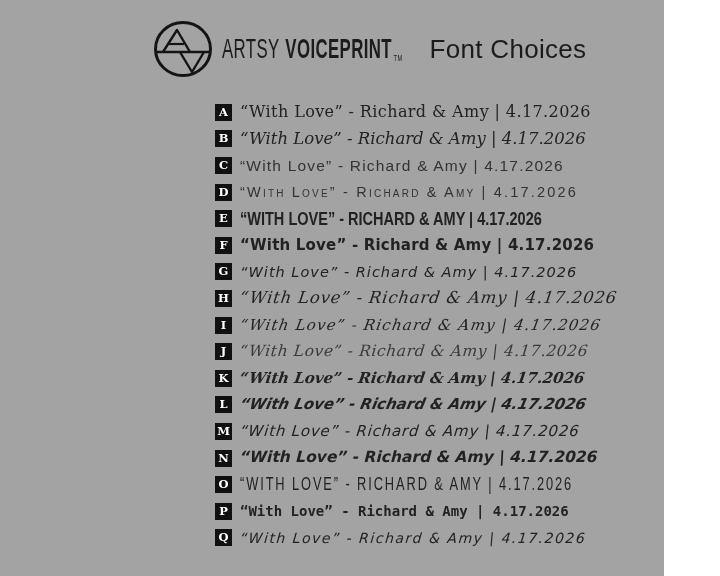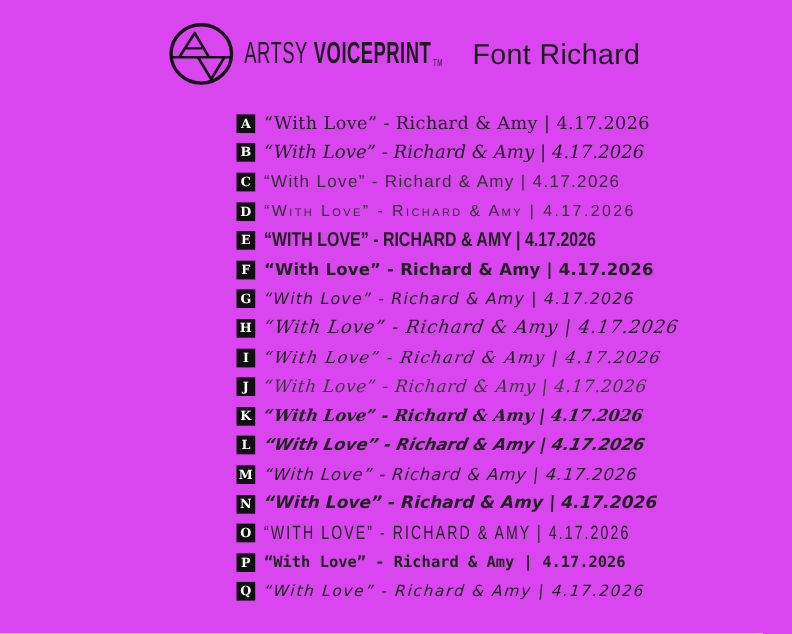--- a/index.html
+++ b/index.html
@@ -2,23 +2,23 @@
 <html><head>
 <meta charset="utf-8">
 <style>
   html, body {
     margin: 0;
     padding: 0;
     background: #ffffff;
   }
   .page {
     position: relative;
-    width: 720px;
+    width: 664px;
     height: 576px;
-    background: #d946ef;
+    background: #a3a3a3;
     overflow: hidden;
     font-family: "Liberation Sans", sans-serif;
     color: #1c1c1c;
   }
 
   
   .header {
     position: absolute;
     top: 20px;
     left: 152px;
@@ -124,21 +124,21 @@
       <line x1="17" y1="24" x2="32" y2="24" stroke="#141414" stroke-width="2.2"></line>
       <polyline points="28,32 40,52 52,32" stroke="#141414" stroke-width="2.4" stroke-linejoin="round"></polyline>
     </svg>
 
     <div class="brand-text">
       <span class="brand-artsy">ARTSY</span>
       <span class="brand-voiceprint">VOICEPRINT</span>
       <span class="brand-tm">TM</span>
     </div>
 
-    <h1 class="title">Font Richard</h1>
+    <h1 class="title">Font Choices</h1>
   </header>
 
   <main class="font-list" id="font-list">
     <div class="font-row">
       <span class="badge">A</span>
       <span class="sample style-slab-serif">“With Love” - Richard &amp; Amy | 4.17.2026</span>
     </div>
 
     <div class="font-row">
       <span class="badge">B</span>

